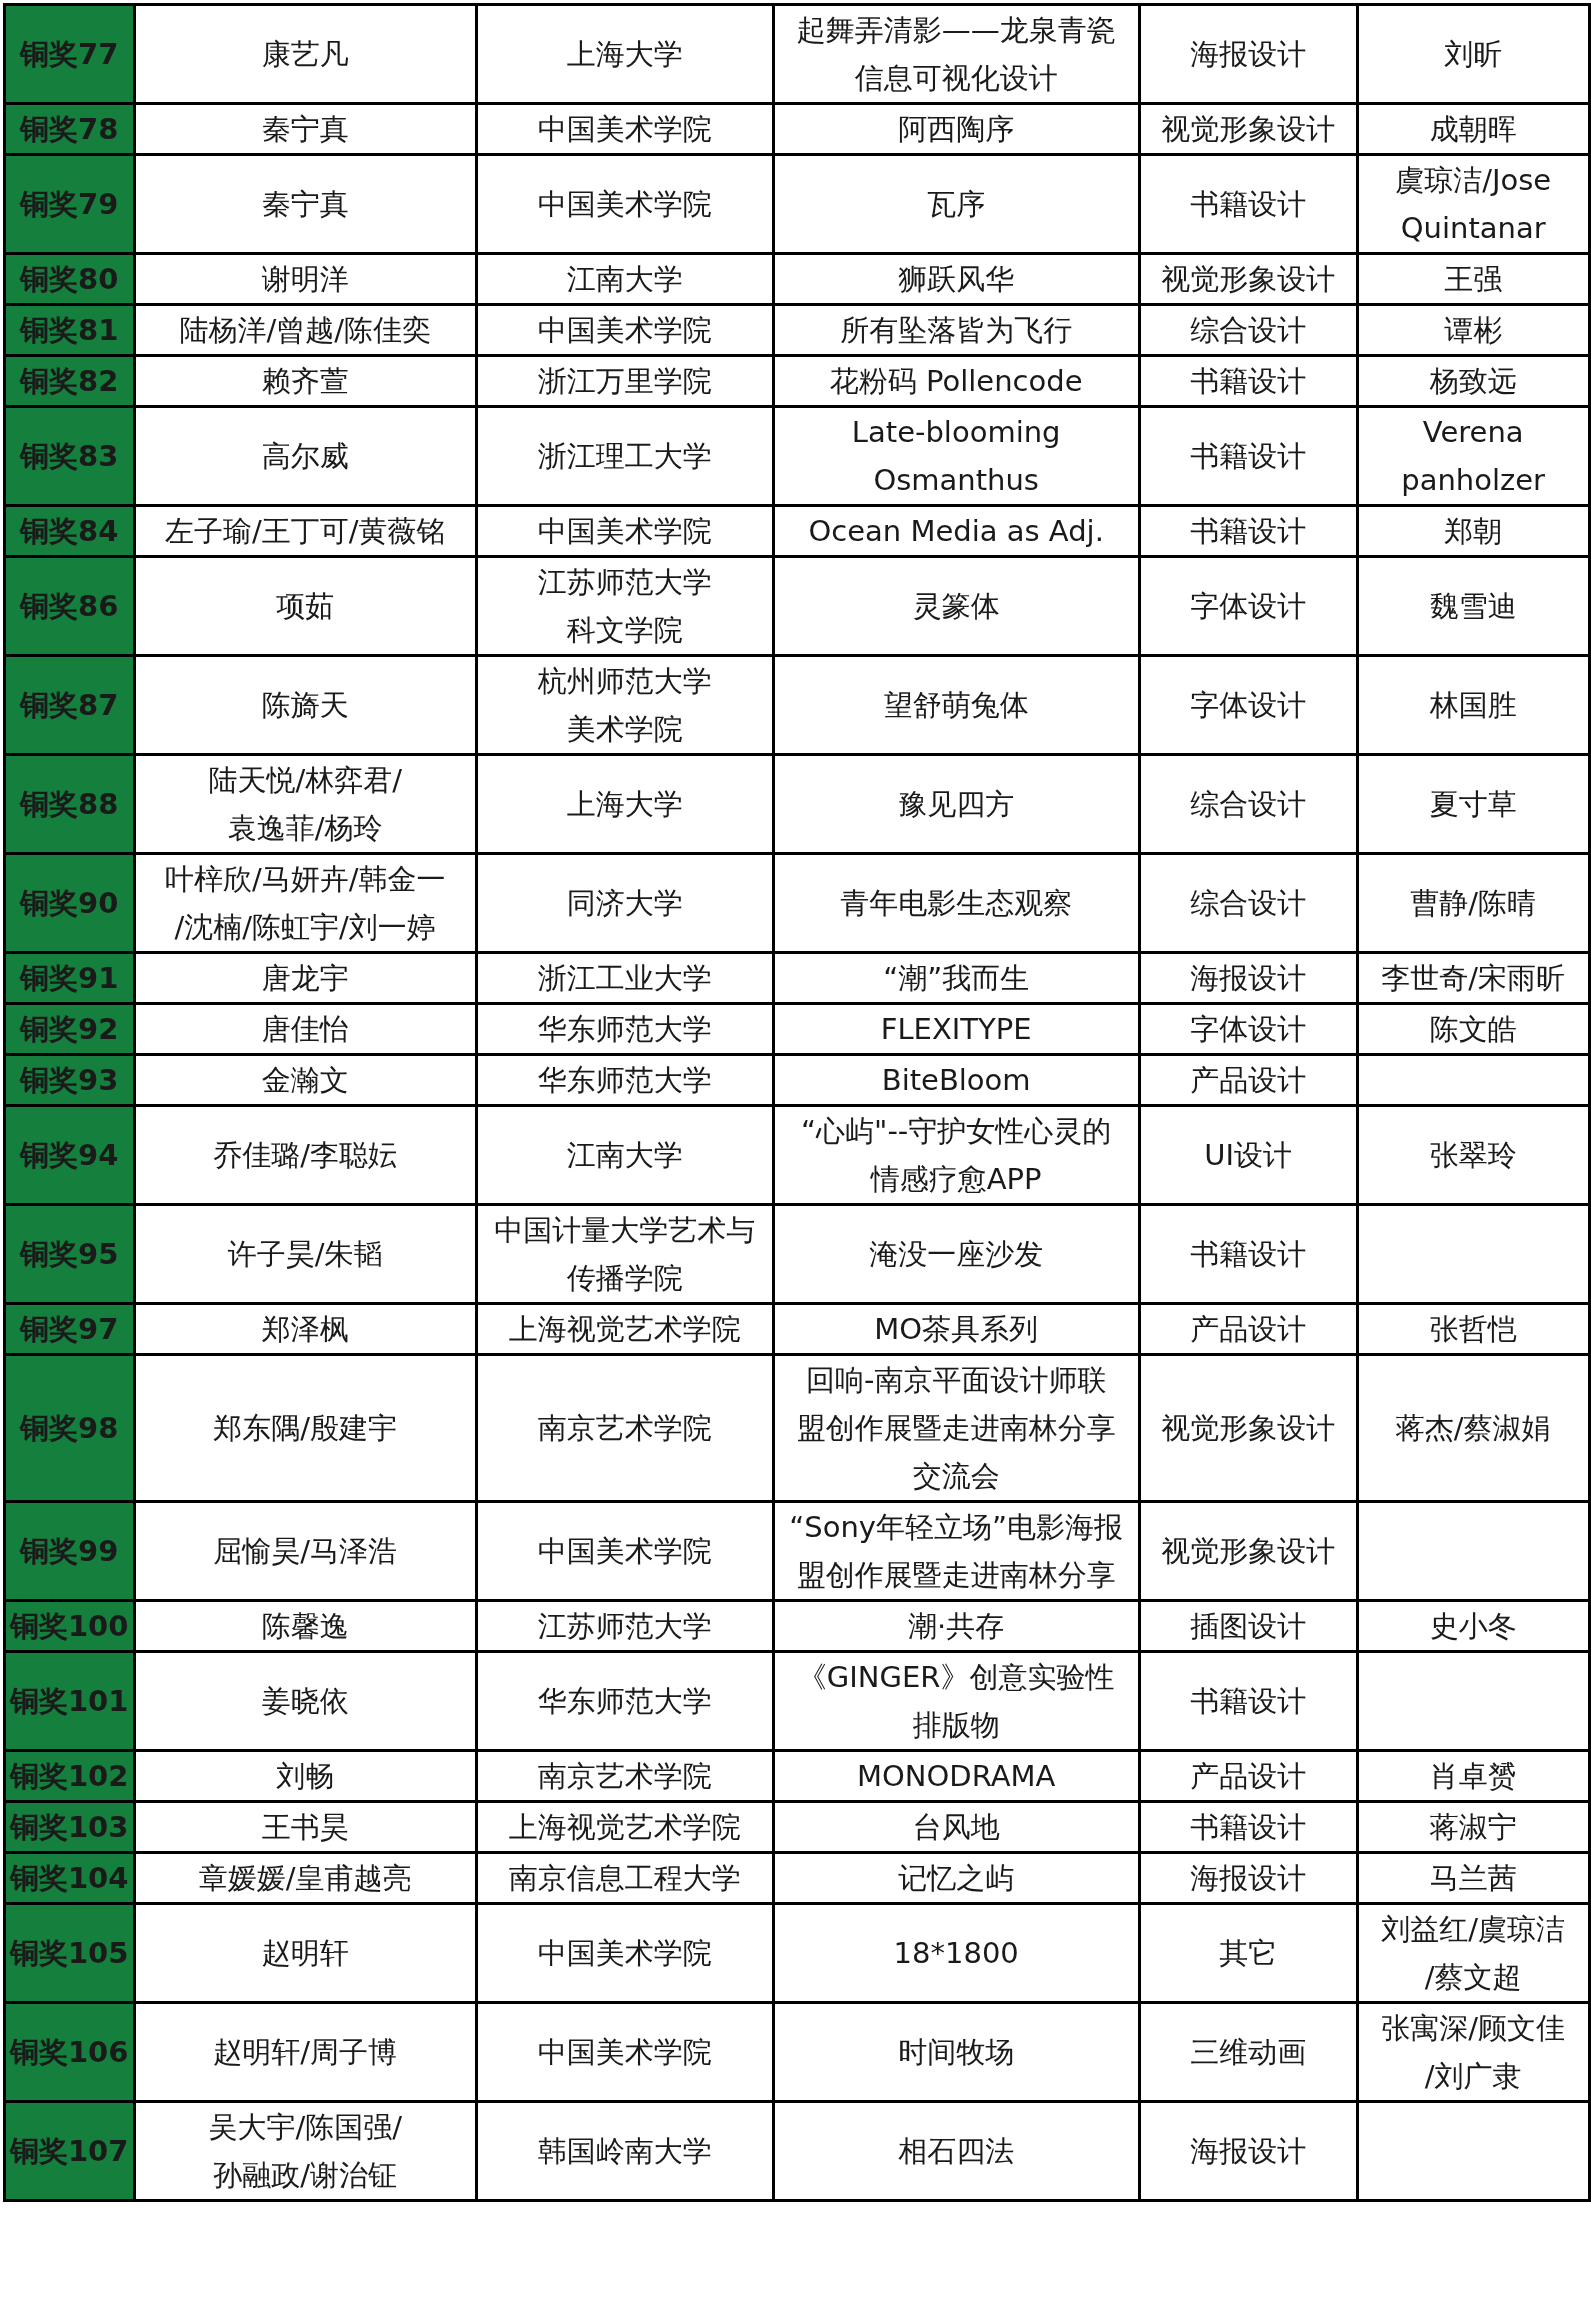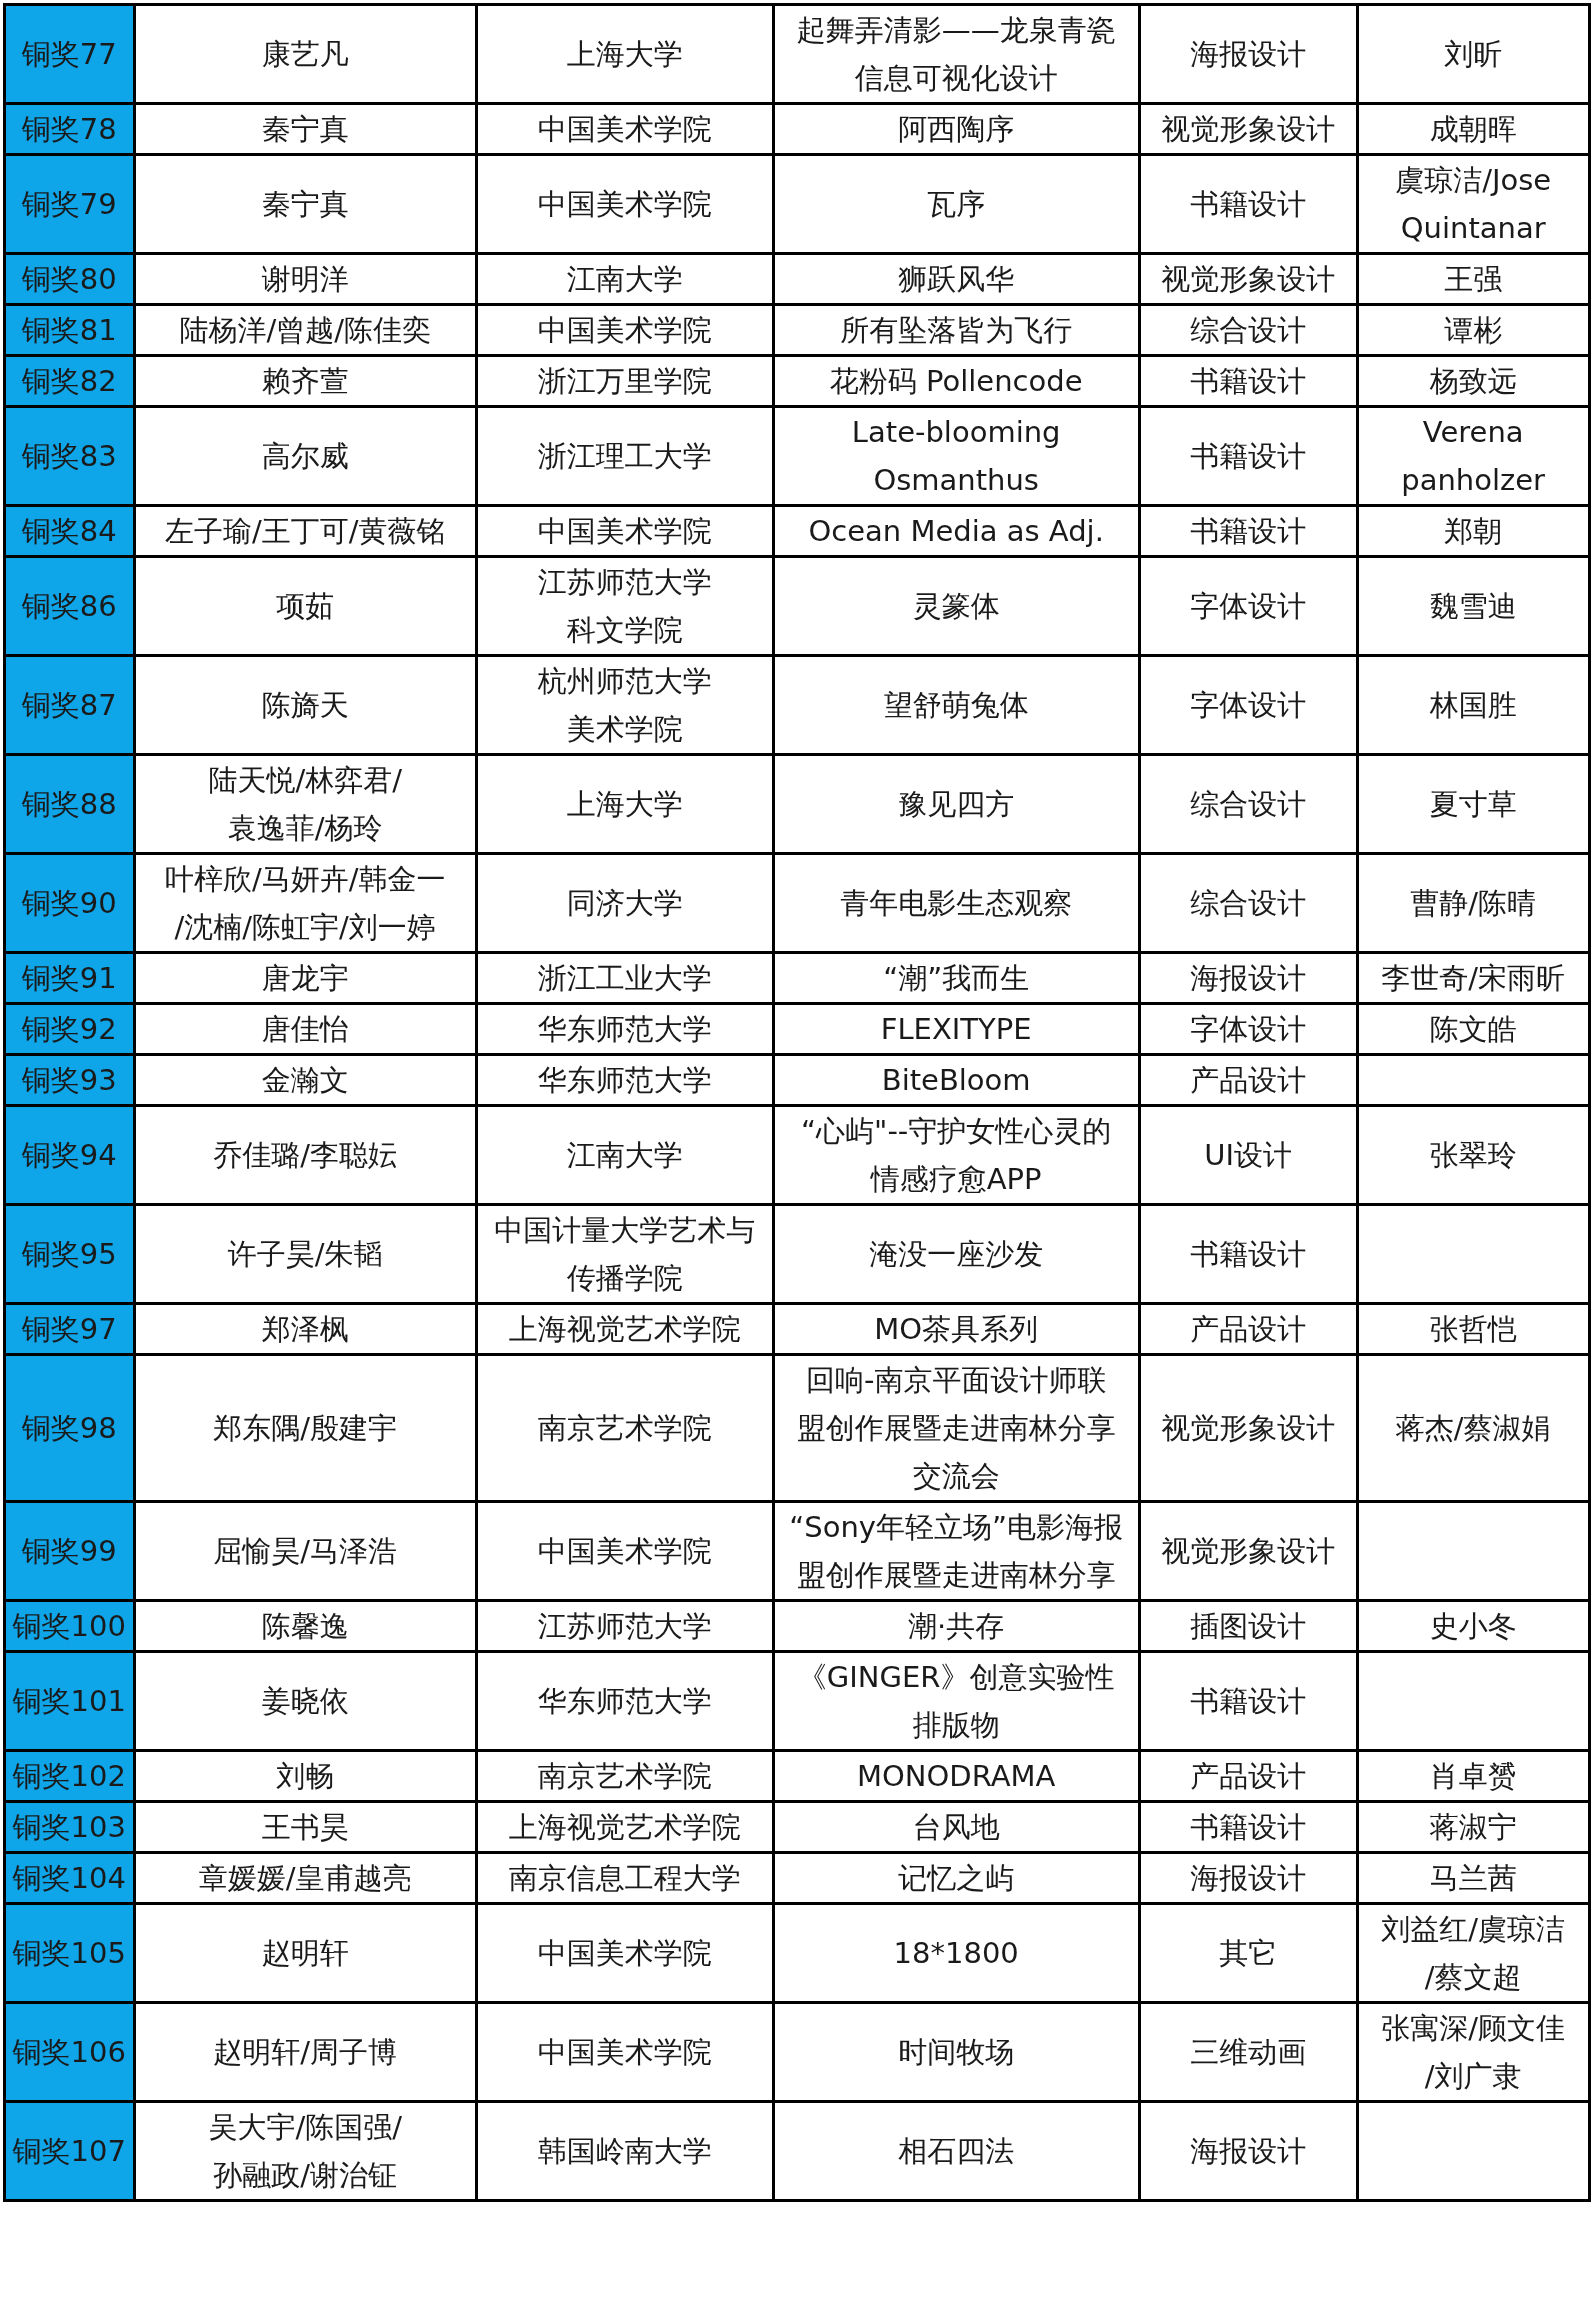--- a/index.html
+++ b/index.html
@@ -15,21 +15,21 @@
   }
   .award-table td {
     border: 3.3px solid #000000;
     text-align: center;
     vertical-align: middle;
     padding: 0 4px;
     line-height: 48px;
     white-space: pre-line;
     overflow: hidden;
   }
-  .award-table td.rank { background: #0ea5e9; padding: 0 1.3px; }
+  .award-table td.rank { background: #15803d; padding: 0 1.3px; font-weight: bold; }
   col.c-rank { width: 130px; }
   col.c-name { width: 342px; }
   col.c-school { width: 297px; }
   col.c-work { width: 366px; }
   col.c-cat { width: 218px; }
   col.c-mentor { width: 232px; }
 </style>
 </head>
 <body>
 

